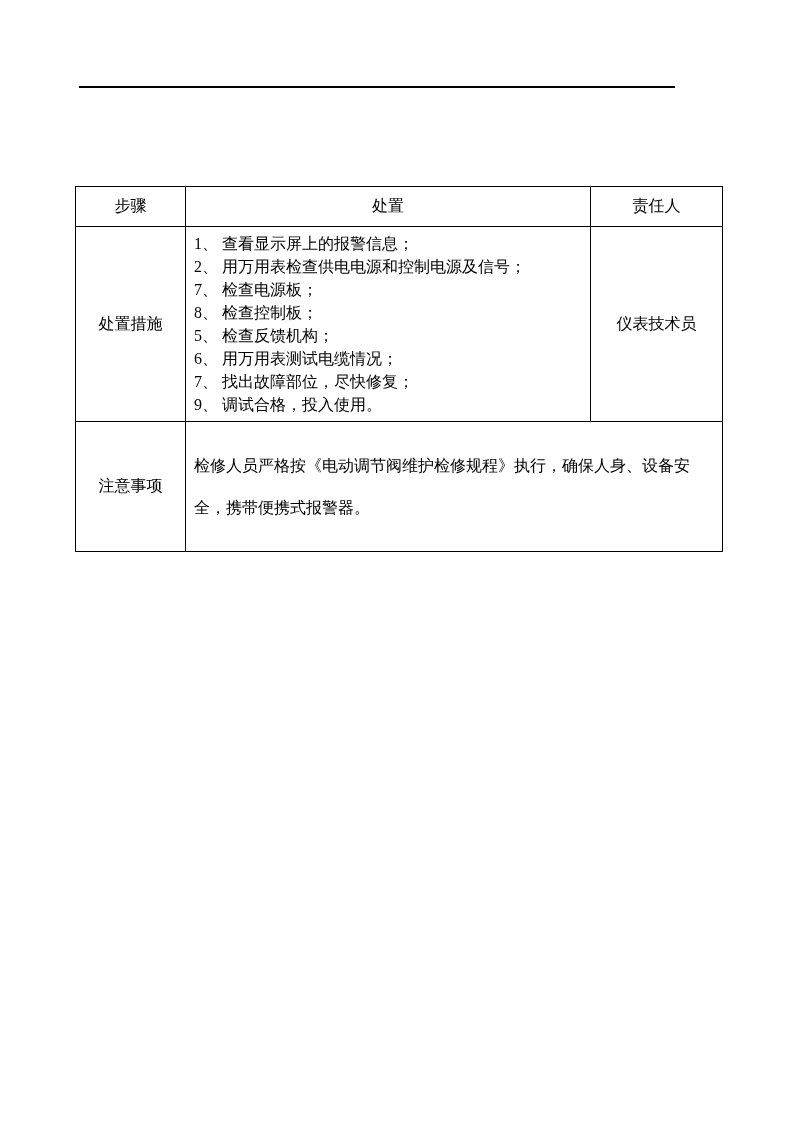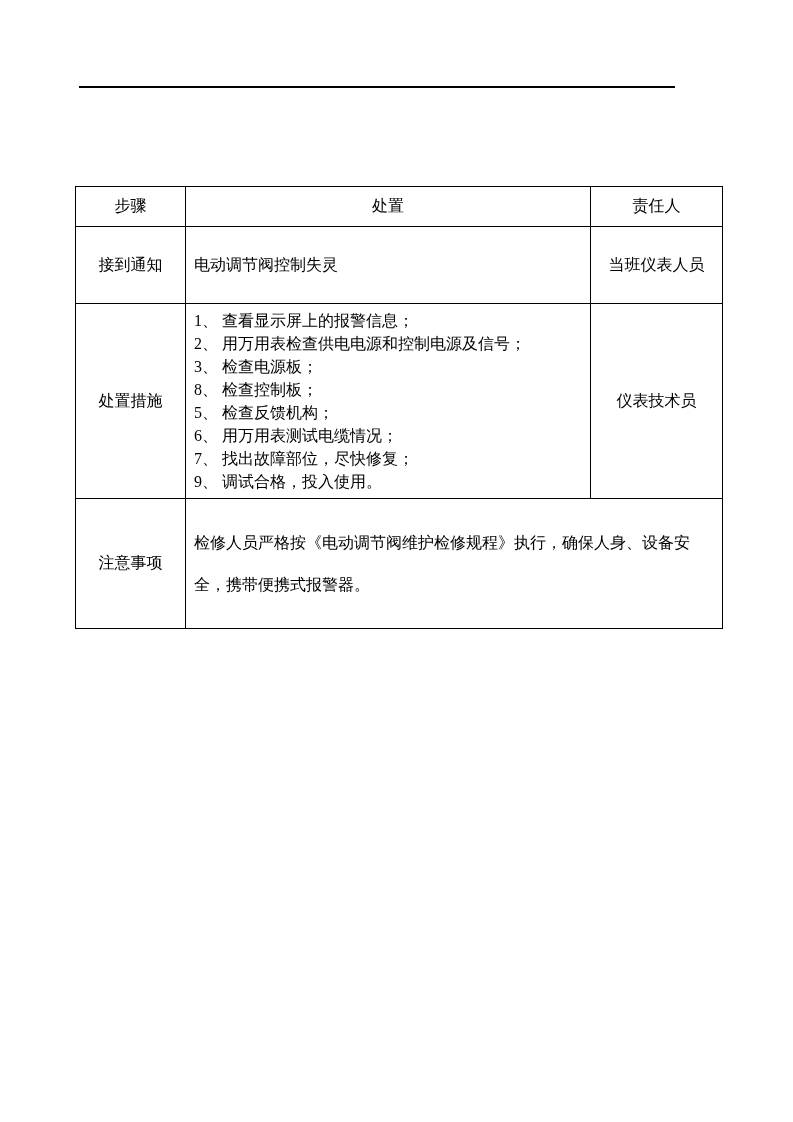--- a/index.html
+++ b/index.html
@@ -83,32 +83,27 @@
       <col style="width:132px">
     </colgroup>
     <thead>
       <tr class="hdr-row">
         <th class="center-cell">步骤</th>
         <th class="center-cell">处置</th>
         <th class="center-cell">责任人</th>
       </tr>
     </thead>
     <tbody>
-      <tr class="row-1">
-        <td class="center-cell">接到通知</td>
-        <td class="action-cell">电动调节阀控制失灵</td>
-        <td class="center-cell">当班仪表人员</td>
-      </tr>
 
       <tr class="row-2">
         <td class="center-cell">处置措施</td>
         <td class="action-cell">
           <div class="list-line">1、 查看显示屏上的报警信息；</div>
           <div class="list-line">2、 用万用表检查供电电源和控制电源及信号；</div>
-          <div class="list-line">3、 检查电源板；</div>
+          <div class="list-line">7、 检查电源板；</div>
           <div class="list-line">8、 检查控制板；</div>
           <div class="list-line">5、 检查反馈机构；</div>
           <div class="list-line">6、 用万用表测试电缆情况；</div>
           <div class="list-line">7、 找出故障部位，尽快修复；</div>
           <div class="list-line">9、 调试合格，投入使用。</div>
         </td>
         <td class="center-cell">仪表技术员</td>
       </tr>
 
       <tr class="row-3">

